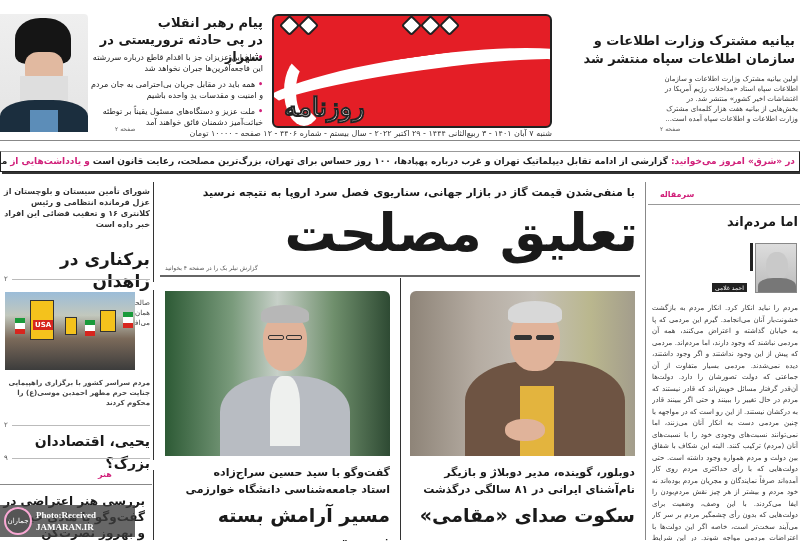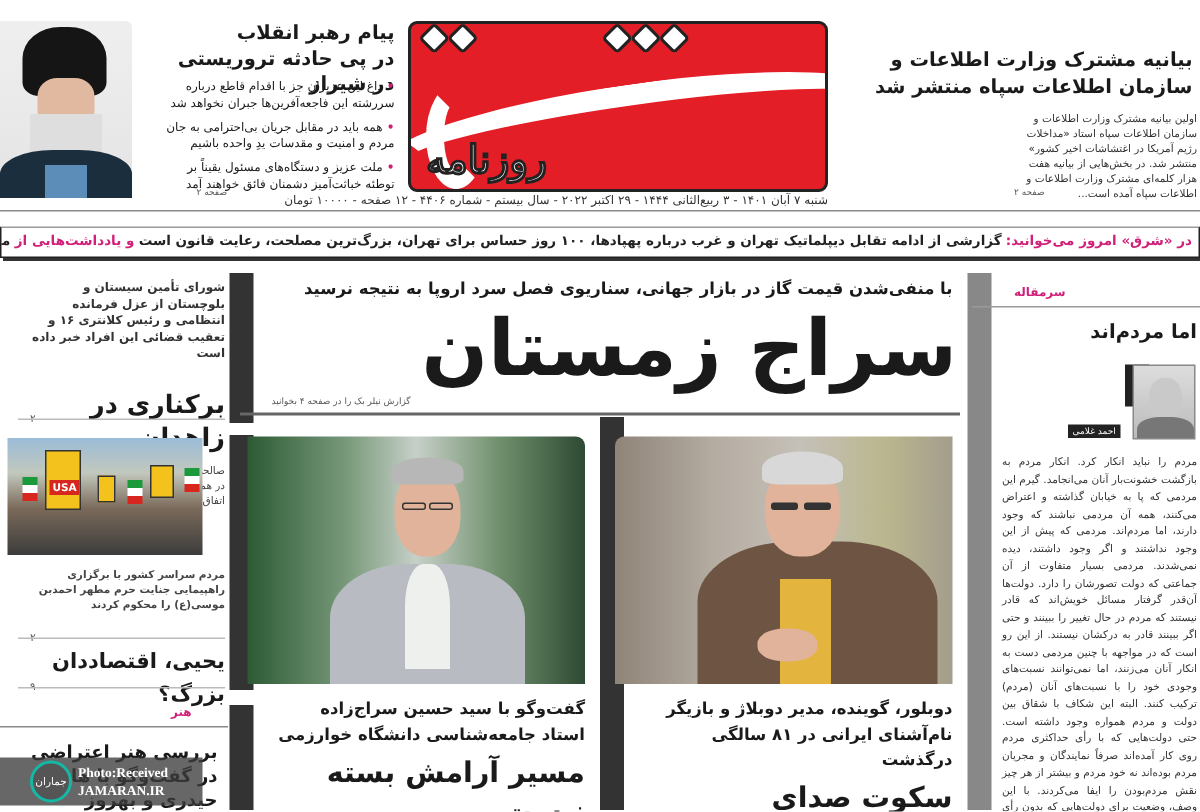--- a/index.html
+++ b/index.html
@@ -1,18 +1,18 @@
 <!DOCTYPE html>
 <html><head>
 <meta charset="utf-8">
 <style>
   * { box-sizing: border-box; margin: 0; padding: 0; }
   html, body { width: 800px; height: 541px; overflow: hidden; background: #ffffff; }
   body { font-family: "DejaVu Sans", sans-serif; color: #1a1a1a; position: relative; direction: rtl; }
-  .abs { position: absolute; padding-left: 16px; }
+  .abs { position: absolute; }
 
   
   .logo-box { left: 272px; top: 14px; width: 280px; height: 114px; background: #e41e26; border: 2px solid #222; border-radius: 6px; overflow: hidden; }
   .logo-stroke { position: absolute; left: -20px; top: 40px; width: 340px; height: 60px; border: 14px solid #fff; border-color: #fff transparent transparent transparent; border-radius: 50%; transform: rotate(-8deg); }
   .logo-hook { position: absolute; left: 10px; top: 40px; width: 40px; height: 70px; border: 12px solid #fff; border-right-color: transparent; border-top-color: transparent; border-radius: 50%; }
   .logo-dots { position: absolute; top: 2px; display: flex; gap: 4px; }
   .logo-dots span { width: 15px; height: 15px; background: #fff; border: 2px solid #222; transform: rotate(45deg); border-radius: 3px; display: inline-block; }
   .logo-sub { position: absolute; left: 10px; bottom: 4px; font-family: "DejaVu Serif", serif; font-weight: bold; font-size: 26px; color: #fff; -webkit-text-stroke: 1px #222; direction: rtl; }
 
   .dateline { left: 262px; top: 129px; width: 290px; font-size: 8px; color: #333; text-align: center; white-space: nowrap; letter-spacing: -0.2px; }
@@ -50,21 +50,21 @@
 
   .protest-photo { left: 5px; top: 292px; width: 130px; height: 78px; overflow: hidden; background: linear-gradient(180deg,#9bbcd8 0%,#c2c8bd 30%, #7b6a5a 60%, #3c3c3c 100%); }
   .sign { position: absolute; background: #f4c21c; border: 1px solid #333; }
   .flag { position: absolute; width: 10px; height: 16px; background: linear-gradient(180deg,#1a9a3a 0 33%,#fff 33% 66%,#d7261e 66%); }
   .usa { position: absolute; left: 28px; top: 28px; background: #d7261e; color: #fff; font-size: 7px; font-weight: bold; padding: 1px 2px; direction: ltr; }
 
   .honar-label { left: 98px; top: 470px; font-size: 8px; color: #d1207a; font-weight: bold; }
   .honar-title { left: 0; top: 493px; width: 145px; font-weight: bold; font-size: 12px; line-height: 16px; text-align: right; }
 
   .watermark { left: 0; top: 505px; width: 135px; height: 32px; background: rgba(60,60,60,0.78); direction: ltr; display: flex; align-items: center; }
-  .wm-logo { width: 28px; height: 28px; border-radius: 50%; border: 2px solid #14b8a6; margin: 0 4px; background: #555; display: flex; align-items: center; justify-content: center; color: #fff; font-size: 7px; }
+  .wm-logo { width: 28px; height: 28px; border-radius: 50%; border: 2px solid #f9a8d4; margin: 0 4px; background: #555; display: flex; align-items: center; justify-content: center; color: #fff; font-size: 7px; }
   .wm-text { color: #fff; font-family: Liberation Serif, serif; font-size: 9px; line-height: 12px; font-weight: bold; }
 
   
   .center-kicker { left: 170px; top: 186px; width: 465px; font-weight: bold; font-size: 11px; text-align: right; }
   .center-headline { left: 160px; top: 196px; width: 478px; font-weight: bold; font-size: 52px; line-height: 74px; text-align: right; letter-spacing: -1px; }
   .center-note { left: 165px; top: 264px; font-size: 6px; color: #555; }
   .center-rule { left: 160px; top: 275px; width: 480px; height: 2px; background: #666; }
 
   .photo-l { left: 165px; top: 291px; width: 225px; height: 165px; overflow: hidden; background: linear-gradient(90deg,#2d5a35 0%,#7a9b7c 30%,#c7d0c8 50%,#6f8f6c 75%,#2e4a33 100%); border-top-right-radius: 6px; }
   .photo-r { left: 410px; top: 291px; width: 225px; height: 165px; overflow: hidden; background: linear-gradient(90deg,#8e8478 0%,#b5aca2 30%,#c5c0b8 55%,#bab78e 80%,#a39d8c 100%); border-top-left-radius: 6px; }
@@ -175,21 +175,21 @@
 
 <div class="abs watermark">
   <div class="wm-logo">جماران</div>
   <div>
     <div class="wm-text">Photo:Received</div>
     <div class="wm-text">JAMARAN.IR</div>
   </div>
 </div>
 
 <div class="abs center-kicker">با منفی‌شدن قیمت گاز در بازار جهانی، سناریوی فصل سرد اروپا به نتیجه نرسید</div>
-<div class="abs center-headline">سراج زمستان</div>
+<div class="abs center-headline">تعلیق مصلحت</div>
 <div class="abs center-note">گزارش نیلر بک را در صفحه ۴ بخوانید</div>
 <div class="abs center-rule"></div>
 <div class="abs vline" style="left:400px; top:278px; height:262px;"></div>
 
 <div class="abs photo-l">
   <div class="p-body" style="left:55px; top:85px; width:130px; height:90px; background:#b8bcc2;"></div>
   <div class="p-body" style="left:105px; top:85px; width:30px; height:70px; background:#eef0ee;"></div>
   <div class="p-head" style="left:98px; top:22px; width:44px; height:58px;"></div>
   <div class="p-hair" style="left:96px; top:14px; width:48px; height:18px; background:#b7b7b7;"></div>
   <div class="p-glasses" style="left:103px; top:44px; width:16px;"></div>

